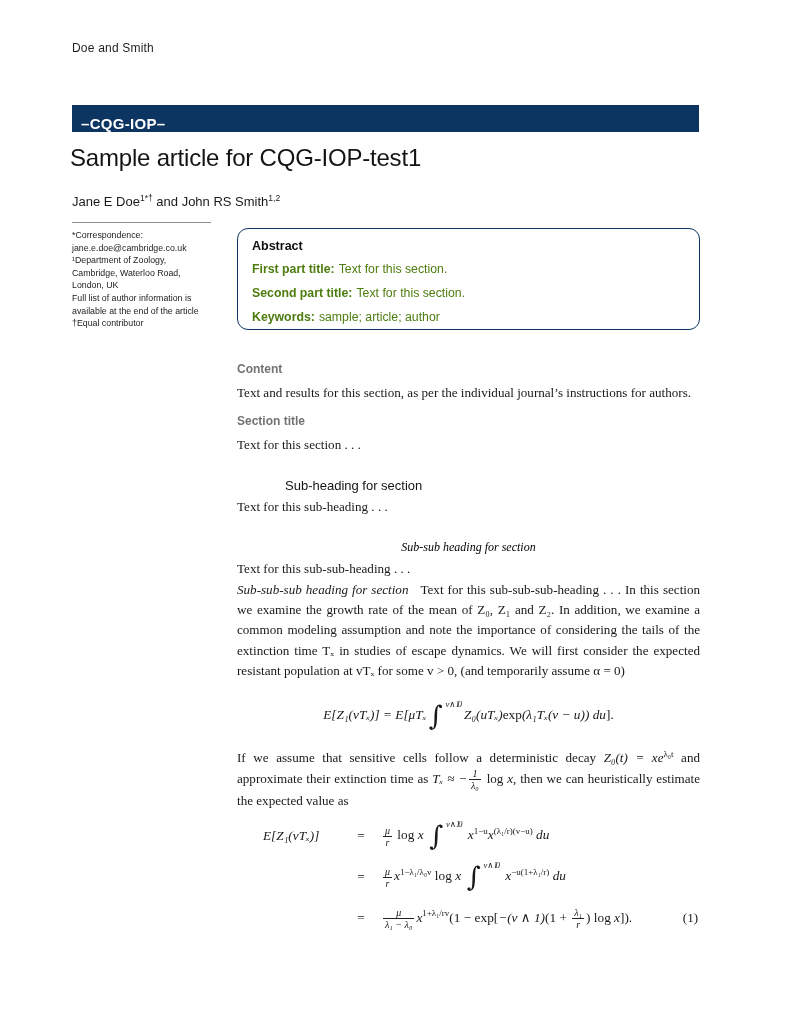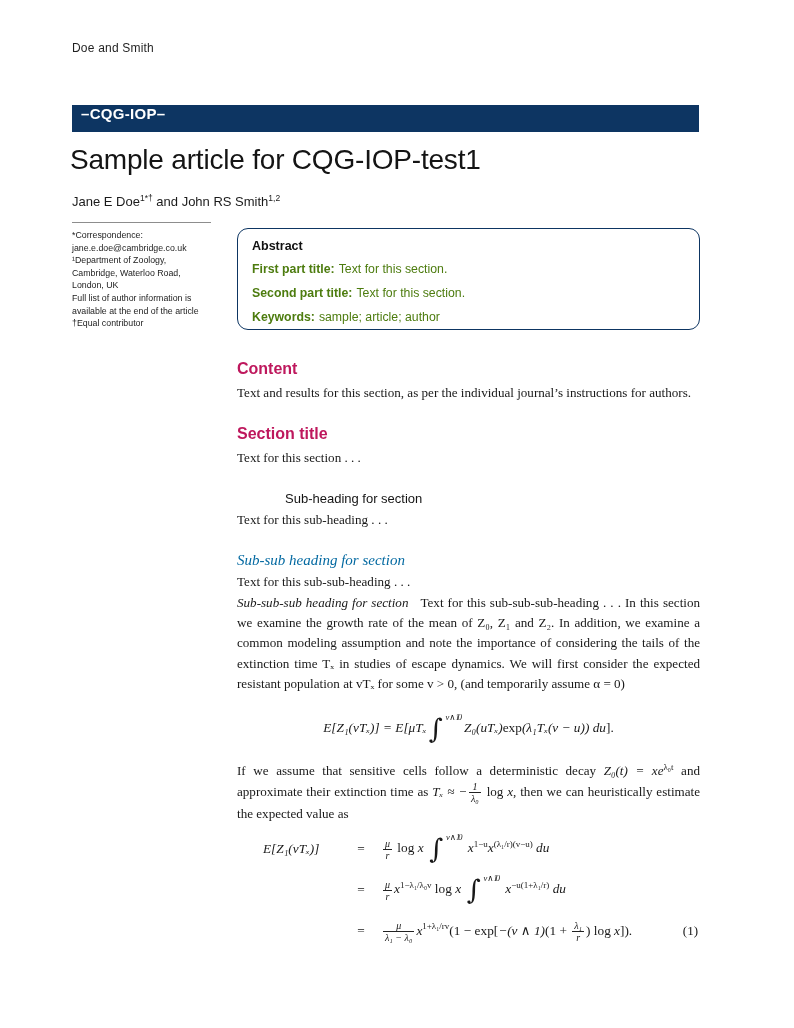--- a/index.html
+++ b/index.html
@@ -10,31 +10,31 @@
   }
   .page { position:absolute; inset:0; background:#fff; }
 
   .running-head {
     position:absolute; left:72px; top:41px;
     font-family:"Liberation Sans","DejaVu Sans",sans-serif;
     font-size:12px; color:#1f1f1f; letter-spacing:.2px;
   }
   .banner {
     position:absolute; left:72px; top:105px; width:627px; height:27px;
-    background:#0d3562; color:#ffffff; display:flex; align-items:flex-start;
+    background:#0d3562; color:#ffffff; display:flex; align-items:flex-end;
     padding-left:9px;
   }
   .banner span {
     font-family:"Liberation Sans","DejaVu Sans",sans-serif;
     font-weight:bold; font-size:15px; letter-spacing:.3px;
   }
   .title {
     position:absolute; left:70px; top:144px; width:640px;
     font-family:"Liberation Sans","DejaVu Sans",sans-serif;
-    font-weight:400; font-size:28px; color:#141414; letter-spacing:-.2px;
+    font-weight:400; font-size:24px; color:#141414; letter-spacing:-.2px;
   }
   .authors {
     position:absolute; left:72px; top:193px;
     font-family:"Liberation Sans","DejaVu Sans",sans-serif;
     font-size:13px; color:#1a1a1a;
   }
   .authors sup { font-size:8.5px; }
 
   .sidebar { position:absolute; left:72px; top:222px; width:152px; }
   .sidebar-rule { width:139px; border-top:1px solid #8d8d8d; margin-bottom:6px; }
@@ -57,32 +57,32 @@
     font-size:12.3px; line-height:15px; color:#4d7c0f;
   }
   .abstract-row .ab-label { font-weight:bold; margin-right:4px; }
 
   .main {
     position:absolute; left:237px; top:360px; width:463px;
     font-size:13.1px; line-height:20.4px; color:#181818;
   }
   .h-main {
     font-family:"Liberation Sans","DejaVu Sans",sans-serif;
-    font-weight:bold; font-size:16px; line-height:18px; color:#be185d;
+    font-weight:bold; font-size:12px; line-height:18px; color:#737373;
     margin-bottom:5px;
   }
-  .mt-sec { margin-top:22px; }
+  .mt-sec { margin-top:9px; }
   .h-sub {
     font-family:"Liberation Sans","DejaVu Sans",sans-serif;
     font-weight:normal; font-size:13px; line-height:16px; color:#141414;
     margin-top:22px; margin-bottom:3px;margin-left:48px;
   }
   .h-subsub {
-    font-style:italic; font-size:15px; line-height:17px; color:#0369a1;
-    margin-top:22px; margin-bottom:3px;
+    font-style:italic; font-size:12px; line-height:17px; color:#000000;
+    margin-top:22px; margin-bottom:3px;text-align:center;
   }
   p.body-p { margin:0; }
   .just { text-align:justify; }
   .para1 { margin-top:18px; }
   .lead-it { font-style:italic; }
   .lead-gap { display:inline-block; width:12px; }
 
   
   .tk-i { font-style:italic; }
   .tk-r { font-style:normal; }

